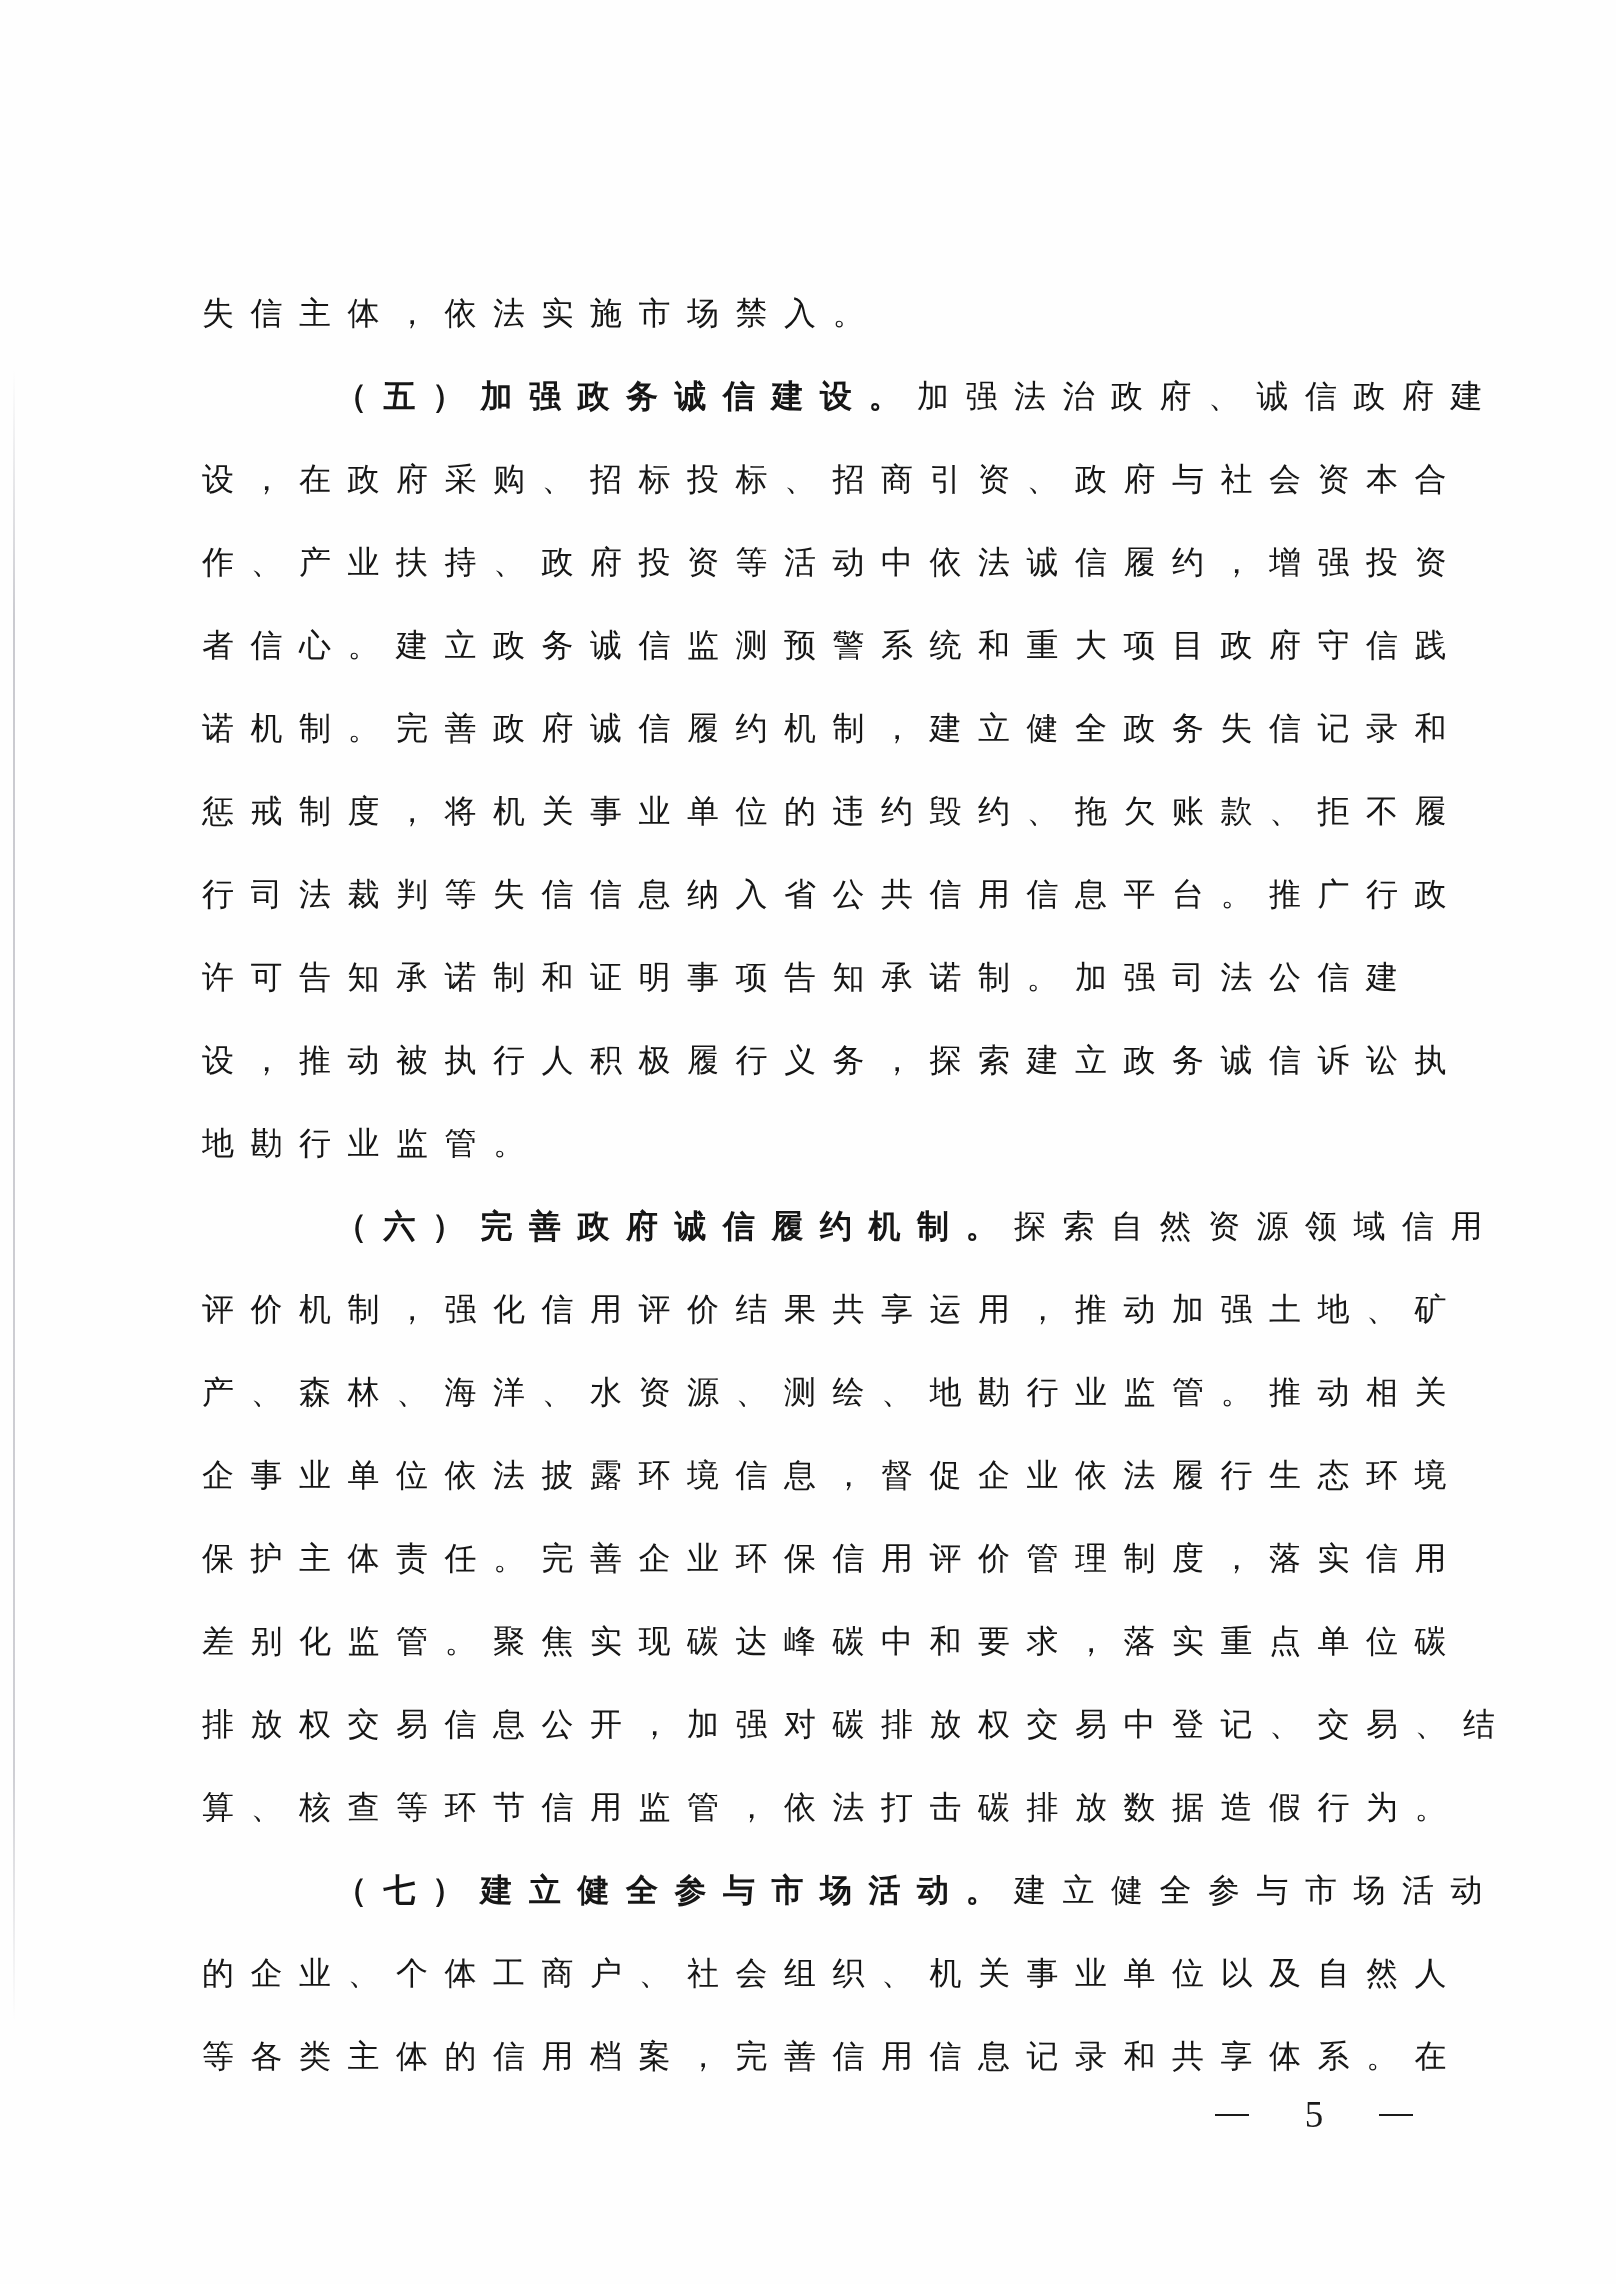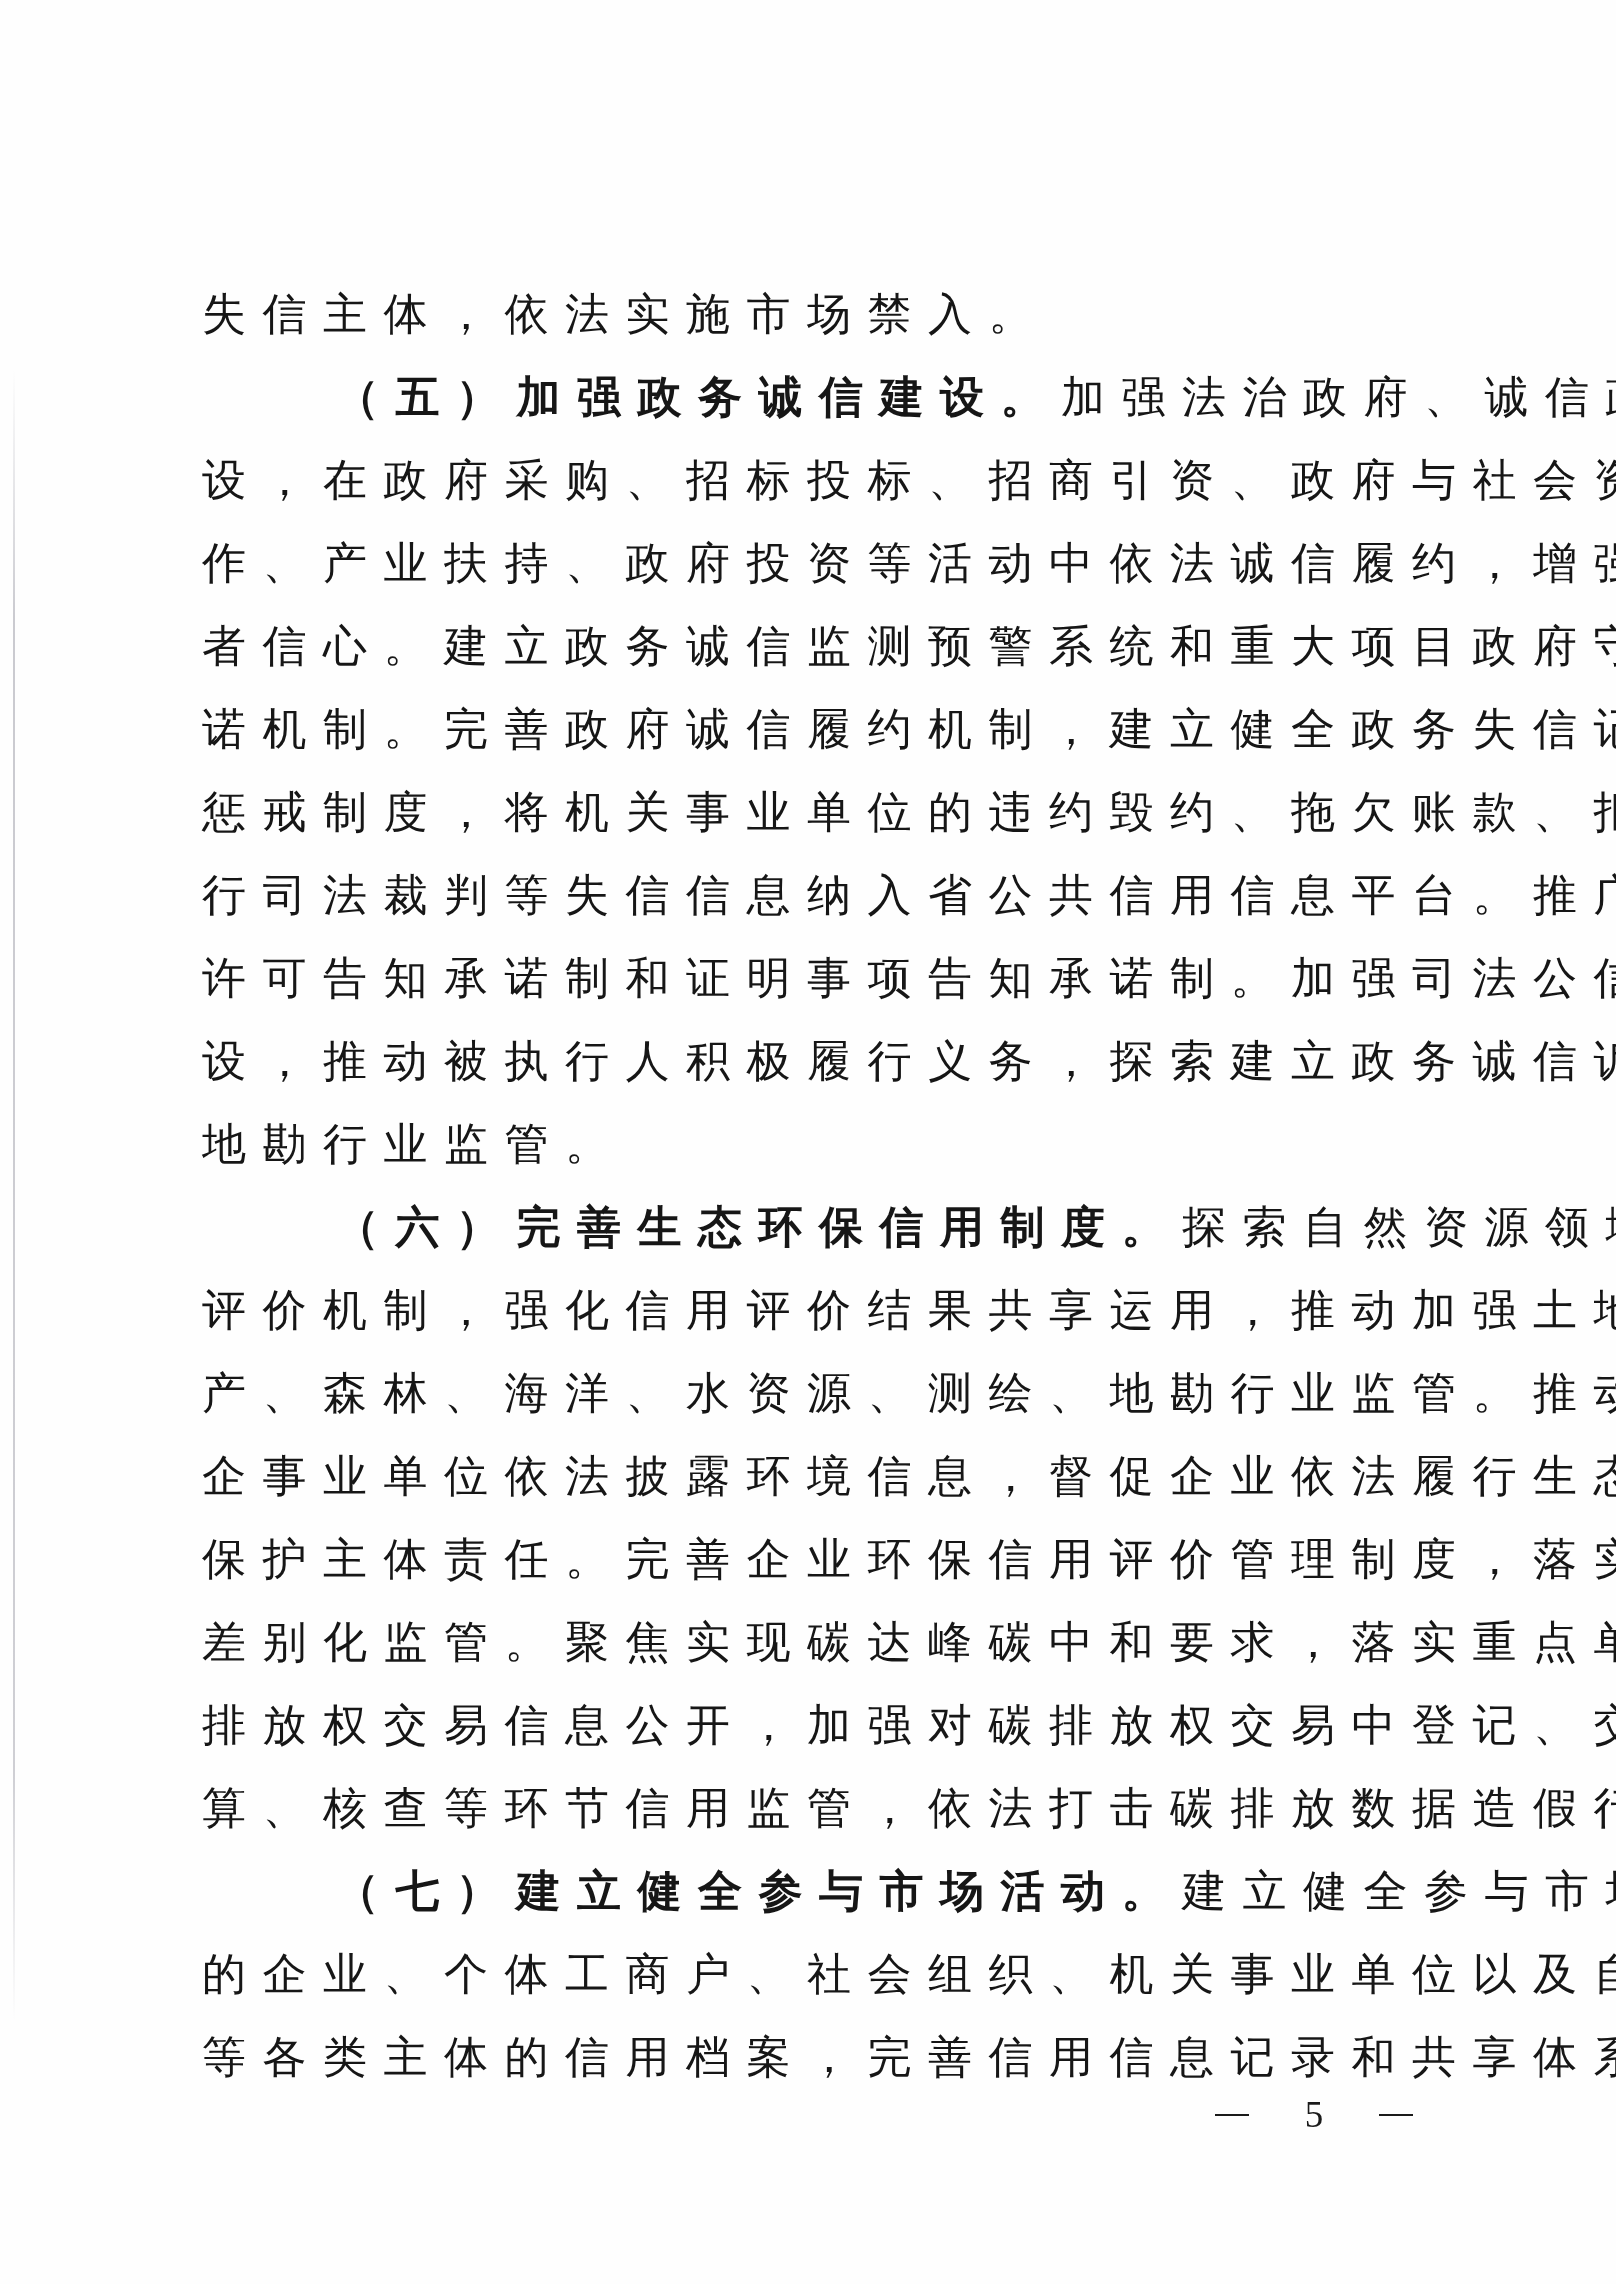--- a/index.html
+++ b/index.html
@@ -2,21 +2,21 @@
 <html style="font-size:10.6px"><head>
 <meta charset="utf-8">
 <style>
   html, body { margin: 0; padding: 0; background: #ffffff; }
   body { width: 1616px; height: 2284px; position: relative; overflow: hidden; }
   .page { position: absolute; left: 0; top: 0; width: 1616px; height: 2284px; background: #fefefe; }
   .scan-edge { position: absolute; left: 13.2px; top: 370px; width: 2px; height: 1651px; background: linear-gradient(to bottom, rgba(170,170,180,0.0), rgba(160,160,170,0.55) 15%, rgba(160,160,170,0.5) 85%, rgba(170,170,180,0.0)); }
   .body-text {
     position: absolute; left: 202px; top: 272px; width: 1215px;
     font-family: "DejaVu Serif", "Liberation Serif", serif;
-    font-size: 44px; line-height: 83px; letter-spacing: 16.5px; color: #161616;
+    font-size: 32px; line-height: 83px; letter-spacing: 16.5px; color: #161616;
   }
   .line { display: block; white-space: nowrap; height: 83px; }
   .indent { padding-left: 133px; }
   .head { font-family: Liberation Mono, monospace; font-weight: bold; }
   .page-number {
     position: absolute; top: 2093px; left: 1215px; width: 198px;
     font-family: "Liberation Serif", "DejaVu Serif", serif; font-size: 37px; color: #1a1a1a;
     display: flex; justify-content: space-between; align-items: center;
   }
   .dash { display: inline-block; width: 34px; height: 2px; background: #1a1a1a; }
@@ -32,21 +32,21 @@
     <span class="line indent"><span class="head">（五）加强政务诚信建设。</span><span>加强法治政府、诚信政府建</span></span>
     <span class="line"><span>设，在政府采购、招标投标、招商引资、政府与社会资本合</span></span>
     <span class="line"><span>作、产业扶持、政府投资等活动中依法诚信履约，增强投资</span></span>
     <span class="line"><span>者信心。建立政务诚信监测预警系统和重大项目政府守信践</span></span>
     <span class="line"><span>诺机制。完善政府诚信履约机制，建立健全政务失信记录和</span></span>
     <span class="line"><span>惩戒制度，将机关事业单位的违约毁约、拖欠账款、拒不履</span></span>
     <span class="line"><span>行司法裁判等失信信息纳入省公共信用信息平台。推广行政</span></span>
     <span class="line"><span>许可告知承诺制和证明事项告知承诺制。加强司法公信建</span></span>
     <span class="line"><span>设，推动被执行人积极履行义务，探索建立政务诚信诉讼执</span></span>
     <span class="line"><span>地勘行业监管。</span></span>
-    <span class="line indent"><span class="head">（六）完善生态环保信用制度。</span><span>探索自然资源领域信用</span></span>
+    <span class="line indent"><span class="head">（六）完善政府诚信履约机制。</span><span>探索自然资源领域信用</span></span>
     <span class="line"><span>评价机制，强化信用评价结果共享运用，推动加强土地、矿</span></span>
     <span class="line"><span>产、森林、海洋、水资源、测绘、地勘行业监管。推动相关</span></span>
     <span class="line"><span>企事业单位依法披露环境信息，督促企业依法履行生态环境</span></span>
     <span class="line"><span>保护主体责任。完善企业环保信用评价管理制度，落实信用</span></span>
     <span class="line"><span>差别化监管。聚焦实现碳达峰碳中和要求，落实重点单位碳</span></span>
     <span class="line"><span>排放权交易信息公开，加强对碳排放权交易中登记、交易、结</span></span>
     <span class="line"><span>算、核查等环节信用监管，依法打击碳排放数据造假行为。</span></span>
     <span class="line indent"><span class="head">（七）建立健全参与市场活动。</span><span>建立健全参与市场活动</span></span>
     <span class="line"><span>的企业、个体工商户、社会组织、机关事业单位以及自然人</span></span>
     <span class="line"><span>等各类主体的信用档案，完善信用信息记录和共享体系。在</span></span>

